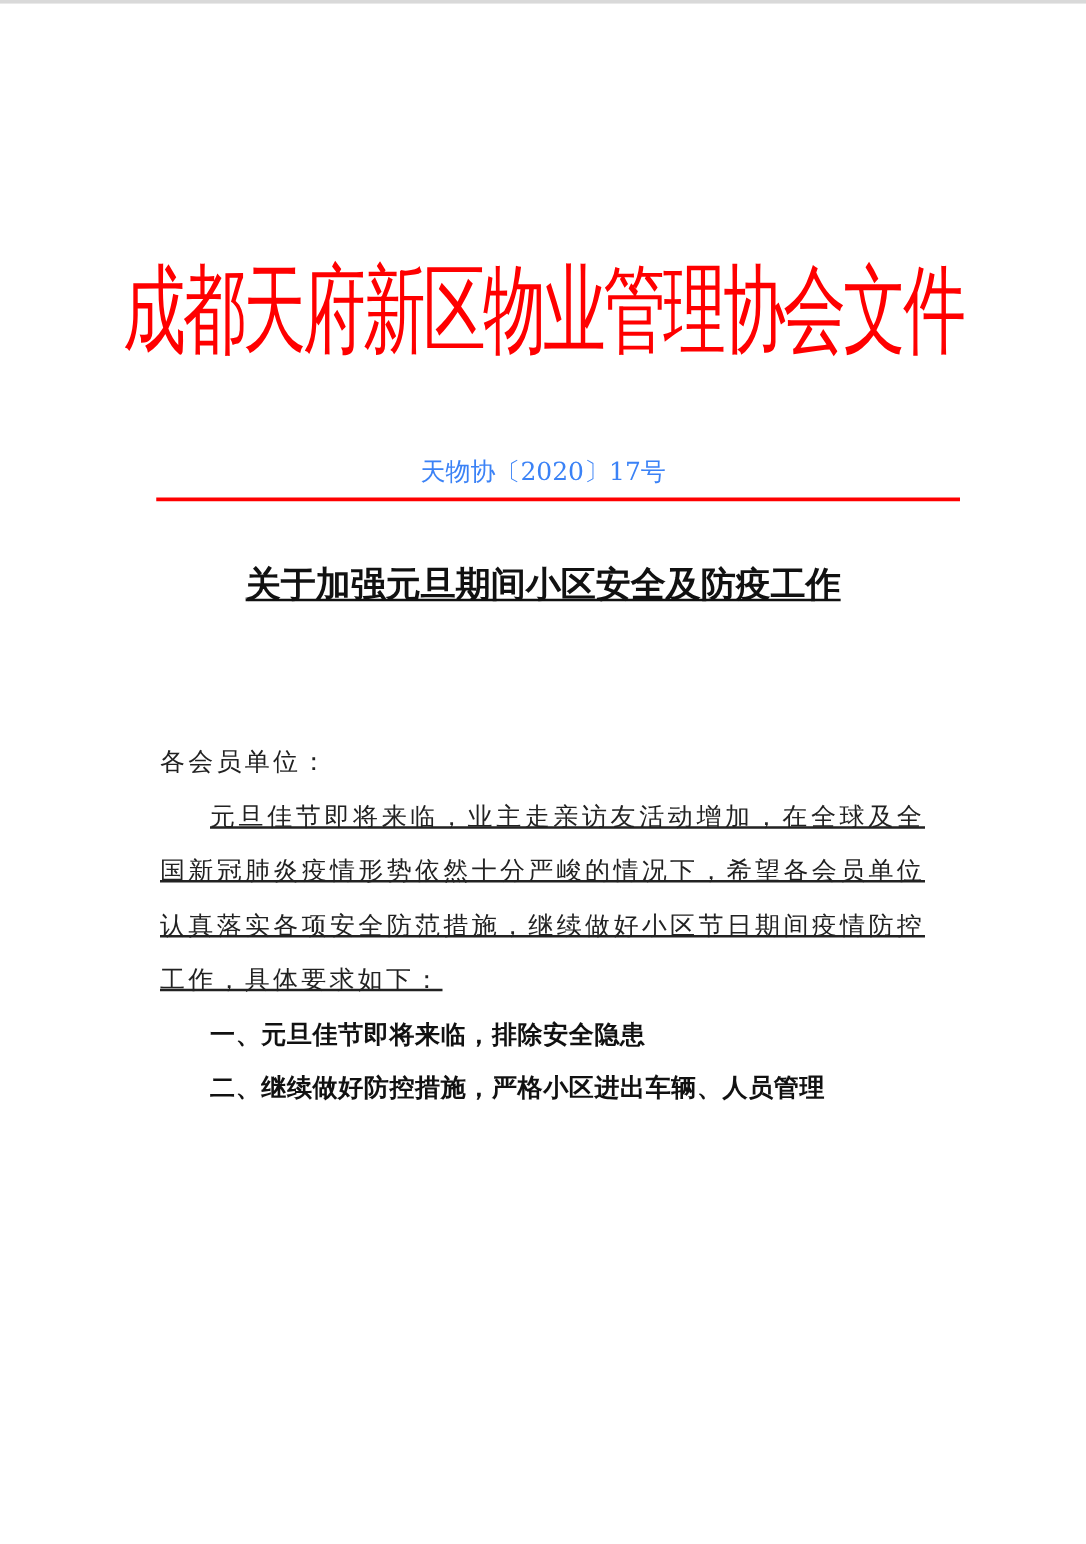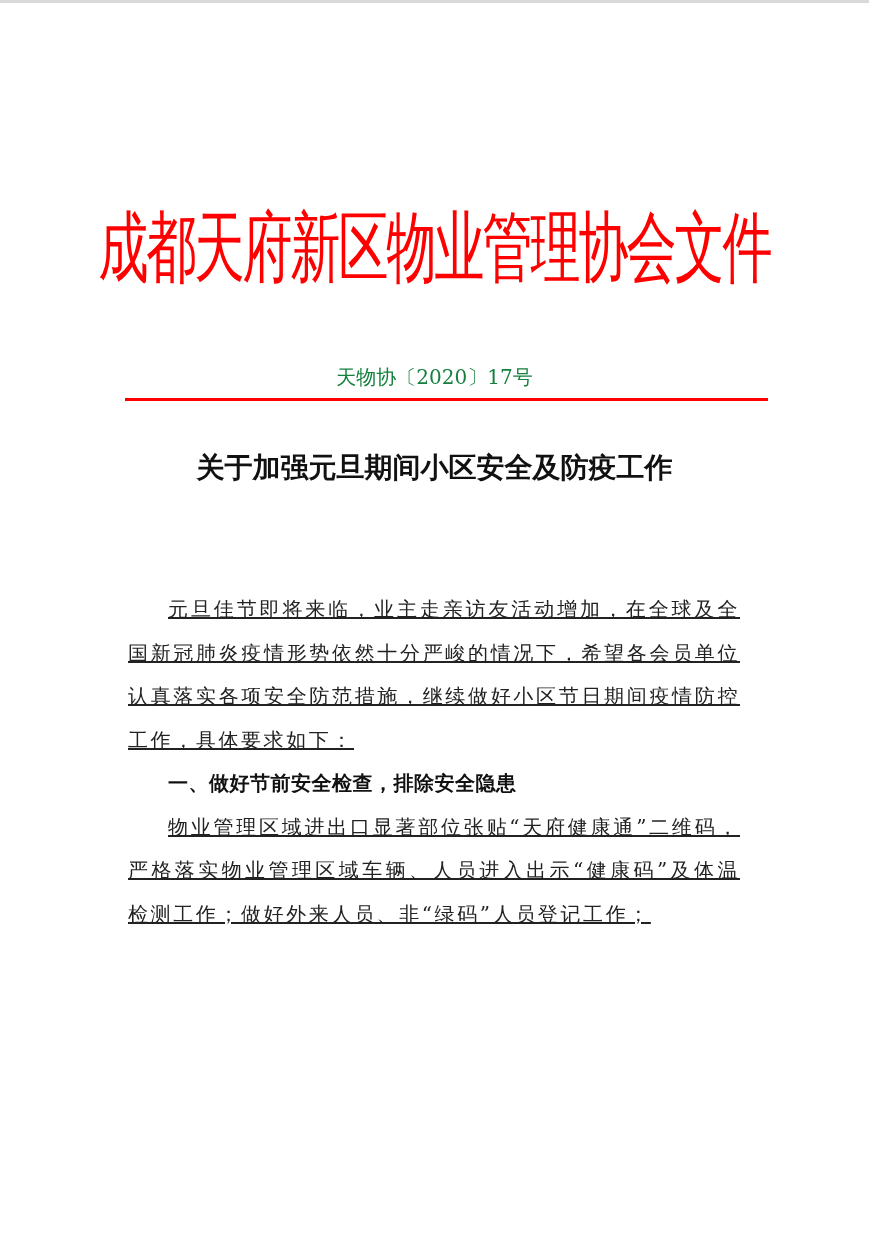--- a/index.html
+++ b/index.html
@@ -14,26 +14,26 @@
   .masthead {
     position: absolute; left: 0; width: 869px; top: 203px; height: 90px;
     text-align: center; color: #ff0000;
     font-family: "DejaVu Serif", "Liberation Serif", serif;
     font-size: 50px; line-height: 90px; font-weight: normal;
     transform: scaleY(1.55); transform-origin: center center;
     letter-spacing: -2px;
   }
   .docno {
     position: absolute; left: 0; width: 869px; top: 362px;
-    text-align: center; font-size: 20px; line-height: 30px; color: #15803d;
+    text-align: center; font-size: 20px; line-height: 30px; color: #3b82f6;
   }
   .redline { position: absolute; left: 125px; top: 398px; width: 643px; height: 3px; background: #ff0000; }
   .title {
     position: absolute; left: 0; width: 869px; top: 444px;
-    text-align: center; font-size: 28px; font-weight: bold; line-height: 48px; color: #111;
+    text-align: center; font-size: 28px; font-weight: bold; line-height: 48px; color: #111; text-decoration: underline;
   }
   .body {
     position: absolute; left: 128px; top: 588px; width: 612px;
     font-size: 20px; line-height: 43.5px; color: #222;
     font-family: "DejaVu Serif", "Liberation Serif", serif;
   }
   .body p { margin: 0; text-align: justify; text-align-last: left; letter-spacing: 2.6px; }
   .body .indent { text-indent: 2em; text-decoration: underline; }
   .body .heading {
     font-family: "DejaVu Sans", "Liberation Sans", sans-serif;
@@ -51,16 +51,17 @@
 
 <div class="docno">天物协〔2020〕17号</div>
 
 <div class="redline"></div>
 
 <div class="title">
   <div>关于加强元旦期间小区安全及防疫工作</div>
 </div>
 
 <div class="body">
+  <p>各会员单位：</p>
   <p class="indent">元旦佳节即将来临，业主走亲访友活动增加，在全球及全国新冠肺炎疫情形势依然十分严峻的情况下，希望各会员单位认真落实各项安全防范措施，继续做好小区节日期间疫情防控工作，具体要求如下：</p>
-  <p class="heading">一、做好节前安全检查，排除安全隐患</p>
-  <p class="indent">物业管理区域进出口显著部位张贴“天府健康通”二维码，严格落实物业管理区域车辆、人员进入出示“健康码”及体温检测工作；做好外来人员、非“绿码”人员登记工作；</p>
+  <p class="heading">一、元旦佳节即将来临，排除安全隐患</p>
+  <p class="heading">二、继续做好防控措施，严格小区进出车辆、人员管理</p>
 </div>
 
 </body></html>

